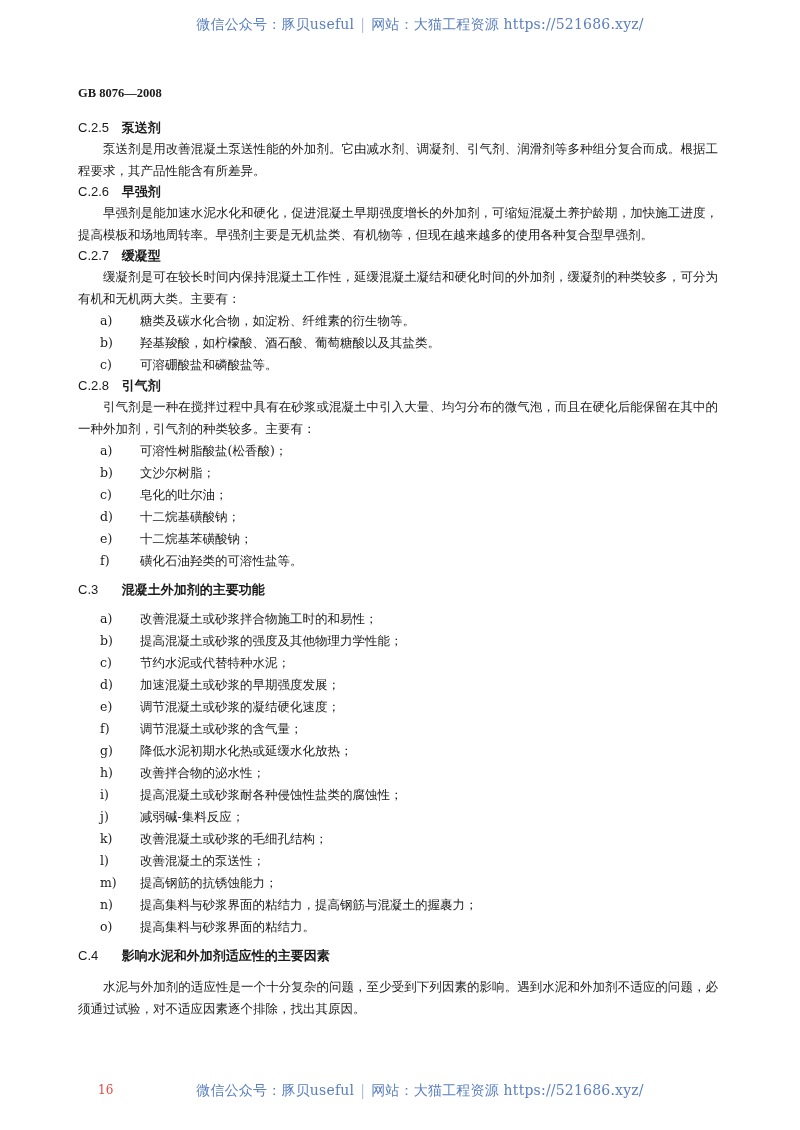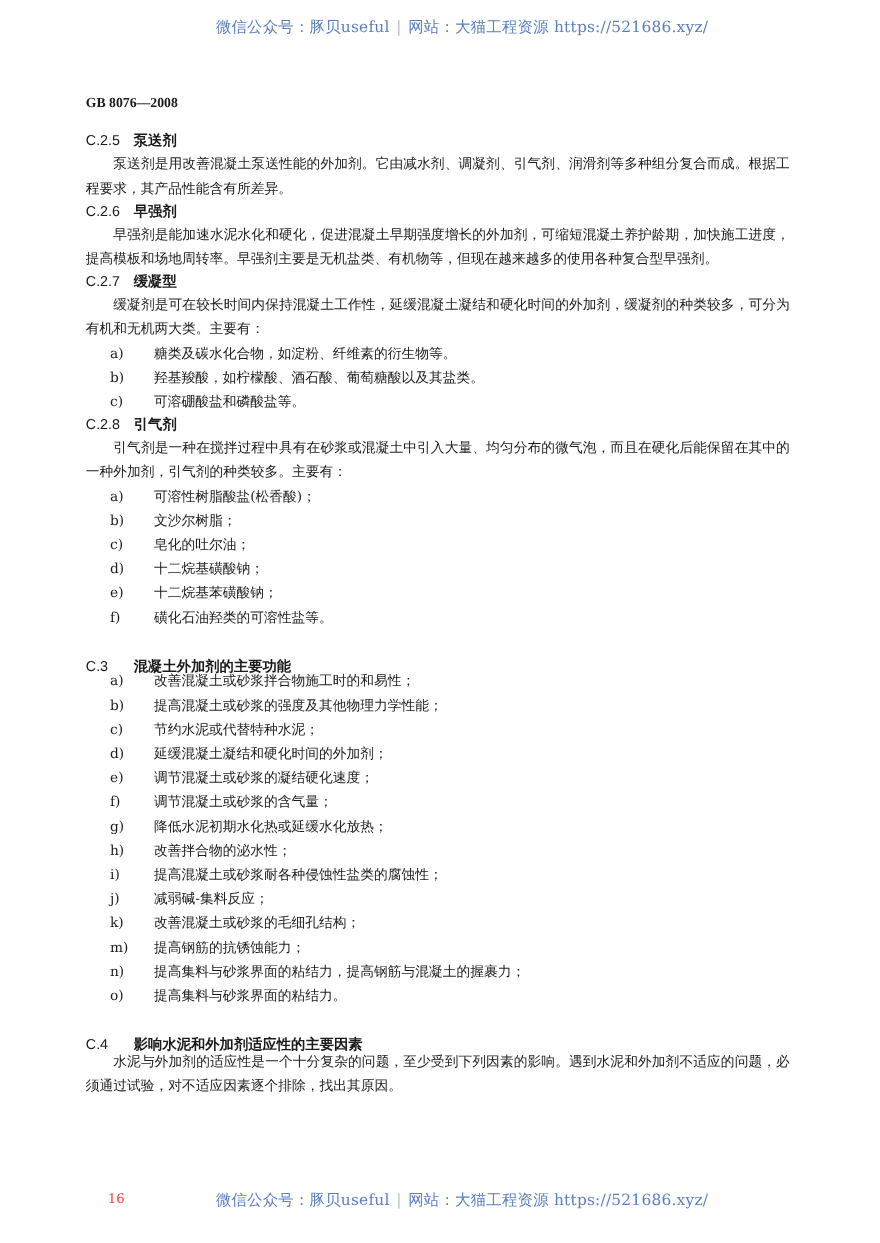--- a/index.html
+++ b/index.html
@@ -17,21 +17,21 @@
   .watermark .sep { color: #b0bcd6; margin: 0 6px; }
   .wm-top { top: 16px; }
   .wm-bottom { top: 1082px; }
   .std-code {
     position: absolute; left: 78px; top: 86px; font-size: 12.5px; font-weight: bold;
     font-family: Liberation Serif, serif;
   }
   .content { position: absolute; left: 78px; top: 118px; width: 640px; font-size: 12.5px; }
   .h { font-weight: bold; font-family: "Liberation Sans", sans-serif; height: 20px; line-height: 20px; font-size: 13px; }
   .h .num { display: inline-block; min-width: 40px; font-weight: normal; }
-  .h2 .num { min-width: 40px; margin-top: 16px; }
+  .h2 .num { min-width: 40px; }
   .p { text-indent: 25px; line-height: 22px; text-align: justify; }
   .li { line-height: 22px; height: 22px; padding-left: 22px; position: relative; }
   .li .lbl { display: inline-block; width: 40px; text-align: left; }
   .gap { height: 8px; }
   .gap2 { height: 10px; }
   .pageno { position: absolute; left: 98px; top: 1083px; font-size: 12px; color: #ef4444; }
 </style>
 </head>
 <body>
 
@@ -79,28 +79,29 @@
   <div class="gap"></div>
 
   <div class="h h2">
     <span class="num">C.3</span>
     <span>混凝土外加剂的主要功能</span>
   </div>
   <div class="gap"></div>
   <div class="li"><span class="lbl">a)</span><span>改善混凝土或砂浆拌合物施工时的和易性；</span></div>
   <div class="li"><span class="lbl">b)</span><span>提高混凝土或砂浆的强度及其他物理力学性能；</span></div>
   <div class="li"><span class="lbl">c)</span><span>节约水泥或代替特种水泥；</span></div>
-  <div class="li"><span class="lbl">d)</span><span>延缓混凝土凝结和硬化时间的外加剂；</span></div>
+  <div class="li"><span class="lbl">d)</span><span>加速混凝土或砂浆的早期强度发展；</span></div>
   <div class="li"><span class="lbl">e)</span><span>调节混凝土或砂浆的凝结硬化速度；</span></div>
   <div class="li"><span class="lbl">f)</span><span>调节混凝土或砂浆的含气量；</span></div>
   <div class="li"><span class="lbl">g)</span><span>降低水泥初期水化热或延缓水化放热；</span></div>
   <div class="li"><span class="lbl">h)</span><span>改善拌合物的泌水性；</span></div>
   <div class="li"><span class="lbl">i)</span><span>提高混凝土或砂浆耐各种侵蚀性盐类的腐蚀性；</span></div>
   <div class="li"><span class="lbl">j)</span><span>减弱碱-集料反应；</span></div>
   <div class="li"><span class="lbl">k)</span><span>改善混凝土或砂浆的毛细孔结构；</span></div>
+  <div class="li"><span class="lbl">l)</span><span>改善混凝土的泵送性；</span></div>
   <div class="li"><span class="lbl">m)</span><span>提高钢筋的抗锈蚀能力；</span></div>
   <div class="li"><span class="lbl">n)</span><span>提高集料与砂浆界面的粘结力，提高钢筋与混凝土的握裹力；</span></div>
   <div class="li"><span class="lbl">o)</span><span>提高集料与砂浆界面的粘结力。</span></div>
 
   <div class="gap"></div>
 
   <div class="h h2">
     <span class="num">C.4</span>
     <span>影响水泥和外加剂适应性的主要因素</span>
   </div>

